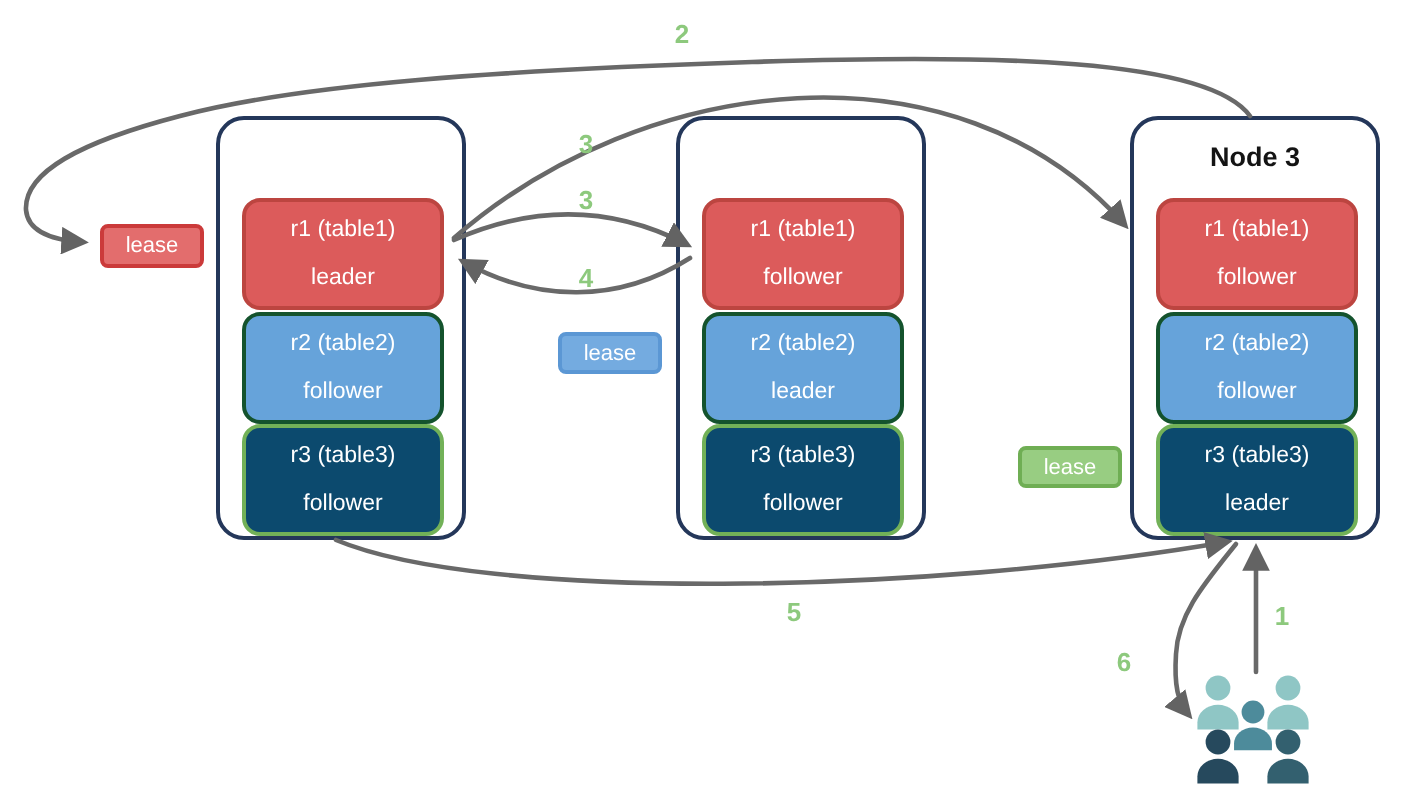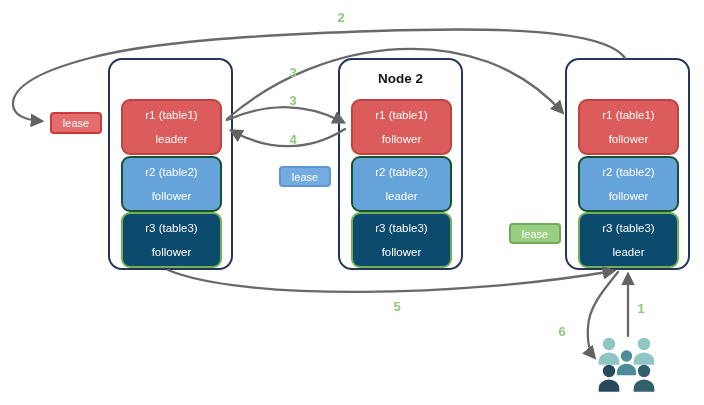--- a/index.html
+++ b/index.html
@@ -53,36 +53,36 @@
       <div>r2 (table2)</div>
       <div>follower</div>
     </div>
     <div class="replica rep-2 rep-green">
       <div>r3 (table3)</div>
       <div>follower</div>
     </div>
   </div>
 
   <div class="node" style="left:338px">
-    <div class="node-title">Node 2</div>
     <div class="replica rep-0 rep-red">
       <div>r1 (table1)</div>
       <div>follower</div>
     </div>
     <div class="replica rep-1 rep-blue">
       <div>r2 (table2)</div>
       <div>leader</div>
     </div>
     <div class="replica rep-2 rep-green">
       <div>r3 (table3)</div>
       <div>follower</div>
     </div>
   </div>
 
   <div class="node" style="left:565px">
+    <div class="node-title">Node 3</div>
     <div class="replica rep-0 rep-red">
       <div>r1 (table1)</div>
       <div>follower</div>
     </div>
     <div class="replica rep-1 rep-blue">
       <div>r2 (table2)</div>
       <div>follower</div>
     </div>
     <div class="replica rep-2 rep-green">
       <div>r3 (table3)</div>

